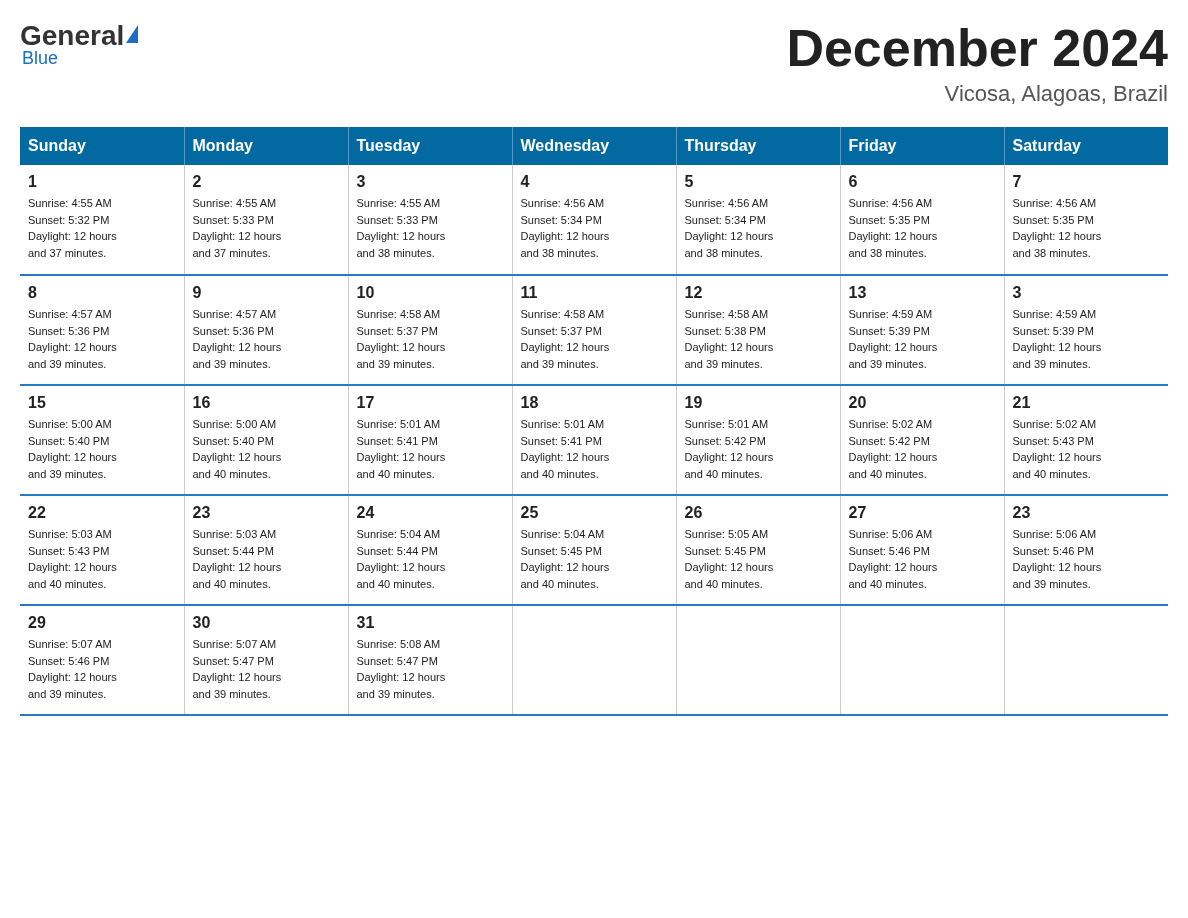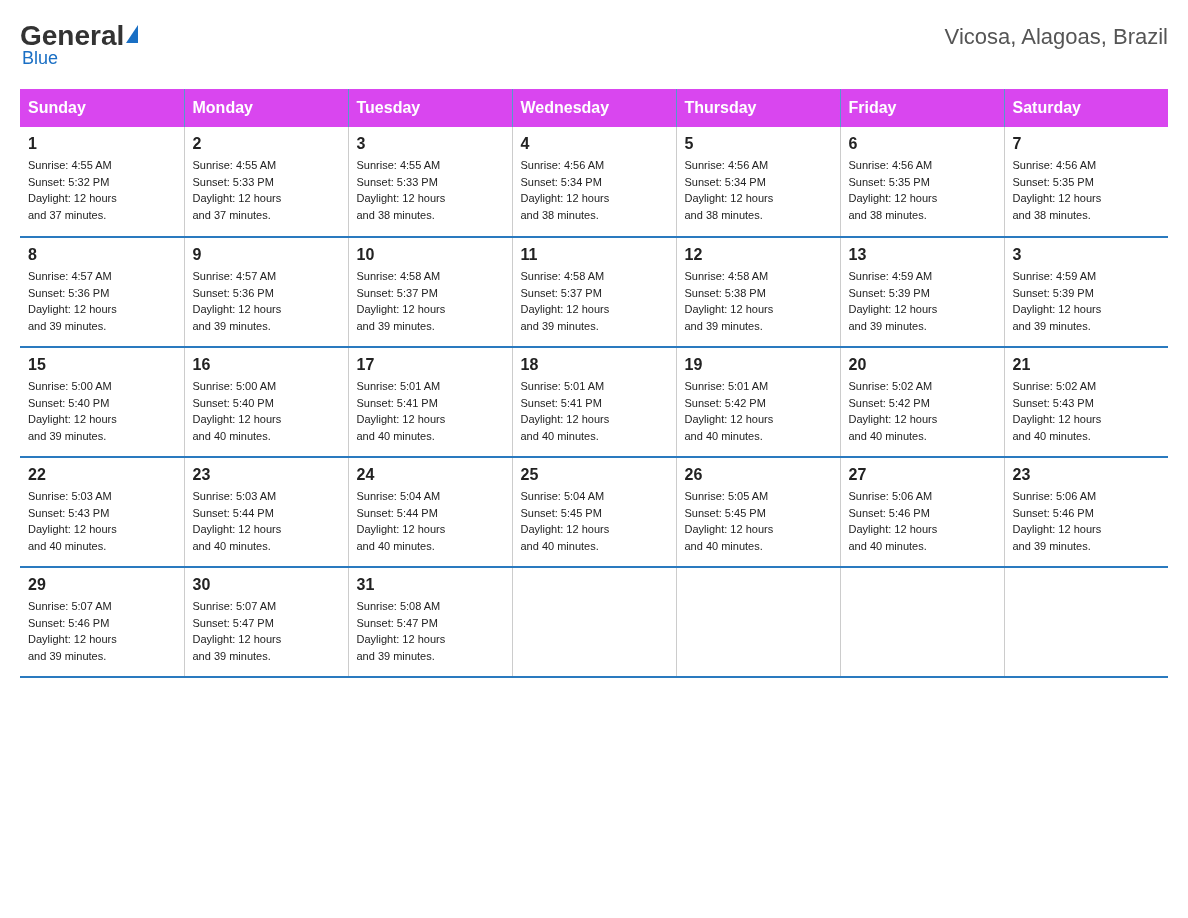--- a/index.html
+++ b/index.html
@@ -62,21 +62,21 @@
       font-size: 22px;
       color: #555;
       margin-top: 4px;
     }
     table {
       width: 100%;
       border-collapse: collapse;
       table-layout: fixed;
     }
     thead tr {
-      background-color: #d946ef;
+      background-color: #0369a1;
     }
     thead th {
       color: #fff;
       font-size: 16px;
       font-weight: bold;
       padding: 10px 8px;
       text-align: left;
       border-right: 1px solid #5599cc;
     }
     thead th:last-child { border-right: none; }
@@ -113,20 +113,21 @@
 
 <div class="header">
   <div class="logo">
     <div class="logo-text">
       <span class="logo-general">General</span>
         <span class="logo-triangle"></span>
     </div>
     <div class="logo-subtitle">Blue</div>
   </div>
   <div class="title-section">
+    <div class="main-title">December 2024</div>
     <div class="subtitle">Vicosa, Alagoas, Brazil</div>
   </div>
 </div>
 
 <table>
   <thead>
     <tr>
     <th>Sunday</th>
         <th>Monday</th>
         <th>Tuesday</th>

